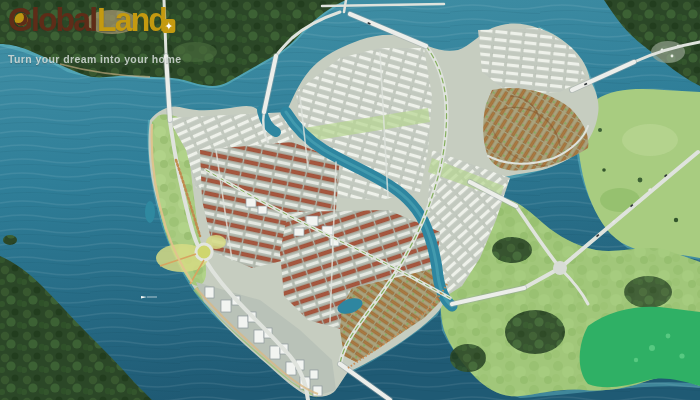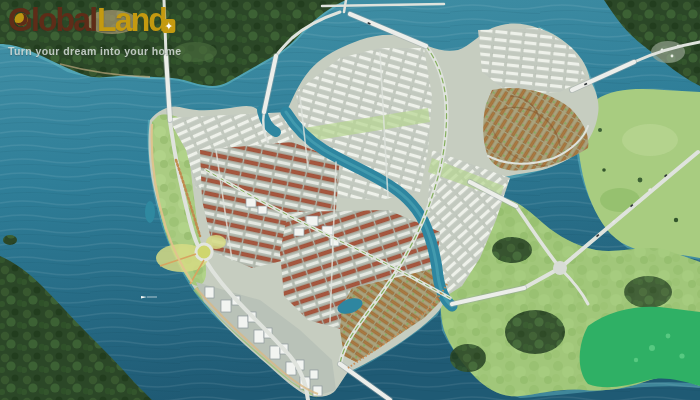--- a/index.html
+++ b/index.html
@@ -12,21 +12,21 @@
   .logo-global,.logo-land{font-size:34px;font-weight:bold;letter-spacing:-2px;
             text-shadow:0 1px 1px rgba(40,50,40,.35);}
   .logo-global{color:var(--brand-dark,#5e2c18);}
   .logo-land{color:var(--brand-gold,#c49a10);margin-left:1px;}
   .g-swirl{position:absolute;left:7px;top:11px;width:14px;height:13px;border-radius:50%;
            background:var(--brand-gold,#c49a10);box-shadow:inset -3px -2px 0 1px var(--brand-dark,#5e2c18);
            opacity:.95;pointer-events:none;}
   .star-badge{display:inline-flex;align-items:center;justify-content:center;
            width:14px;height:14px;margin-left:-4px;margin-bottom:3px;border-radius:3px;
            background:var(--brand-gold,#c49a10);color:#fff;font-size:11px;line-height:1;}
-  .tagline{margin-top:9px;font-size:10.5px;font-weight:bold;letter-spacing:.4px;
+  .tagline{margin-top:17px;font-size:10.5px;font-weight:bold;letter-spacing:.4px;
            color:var(--tagline-gray,#d7deda);opacity:.85;
            text-shadow:0 1px 1px rgba(50,60,55,.45);}
 </style>
 </head>
 <body>
 
 <div id="stage">
 
 <svg width="700" height="400" viewBox="0 0 700 400" xmlns="http://www.w3.org/2000/svg" role="img">
   <defs>

